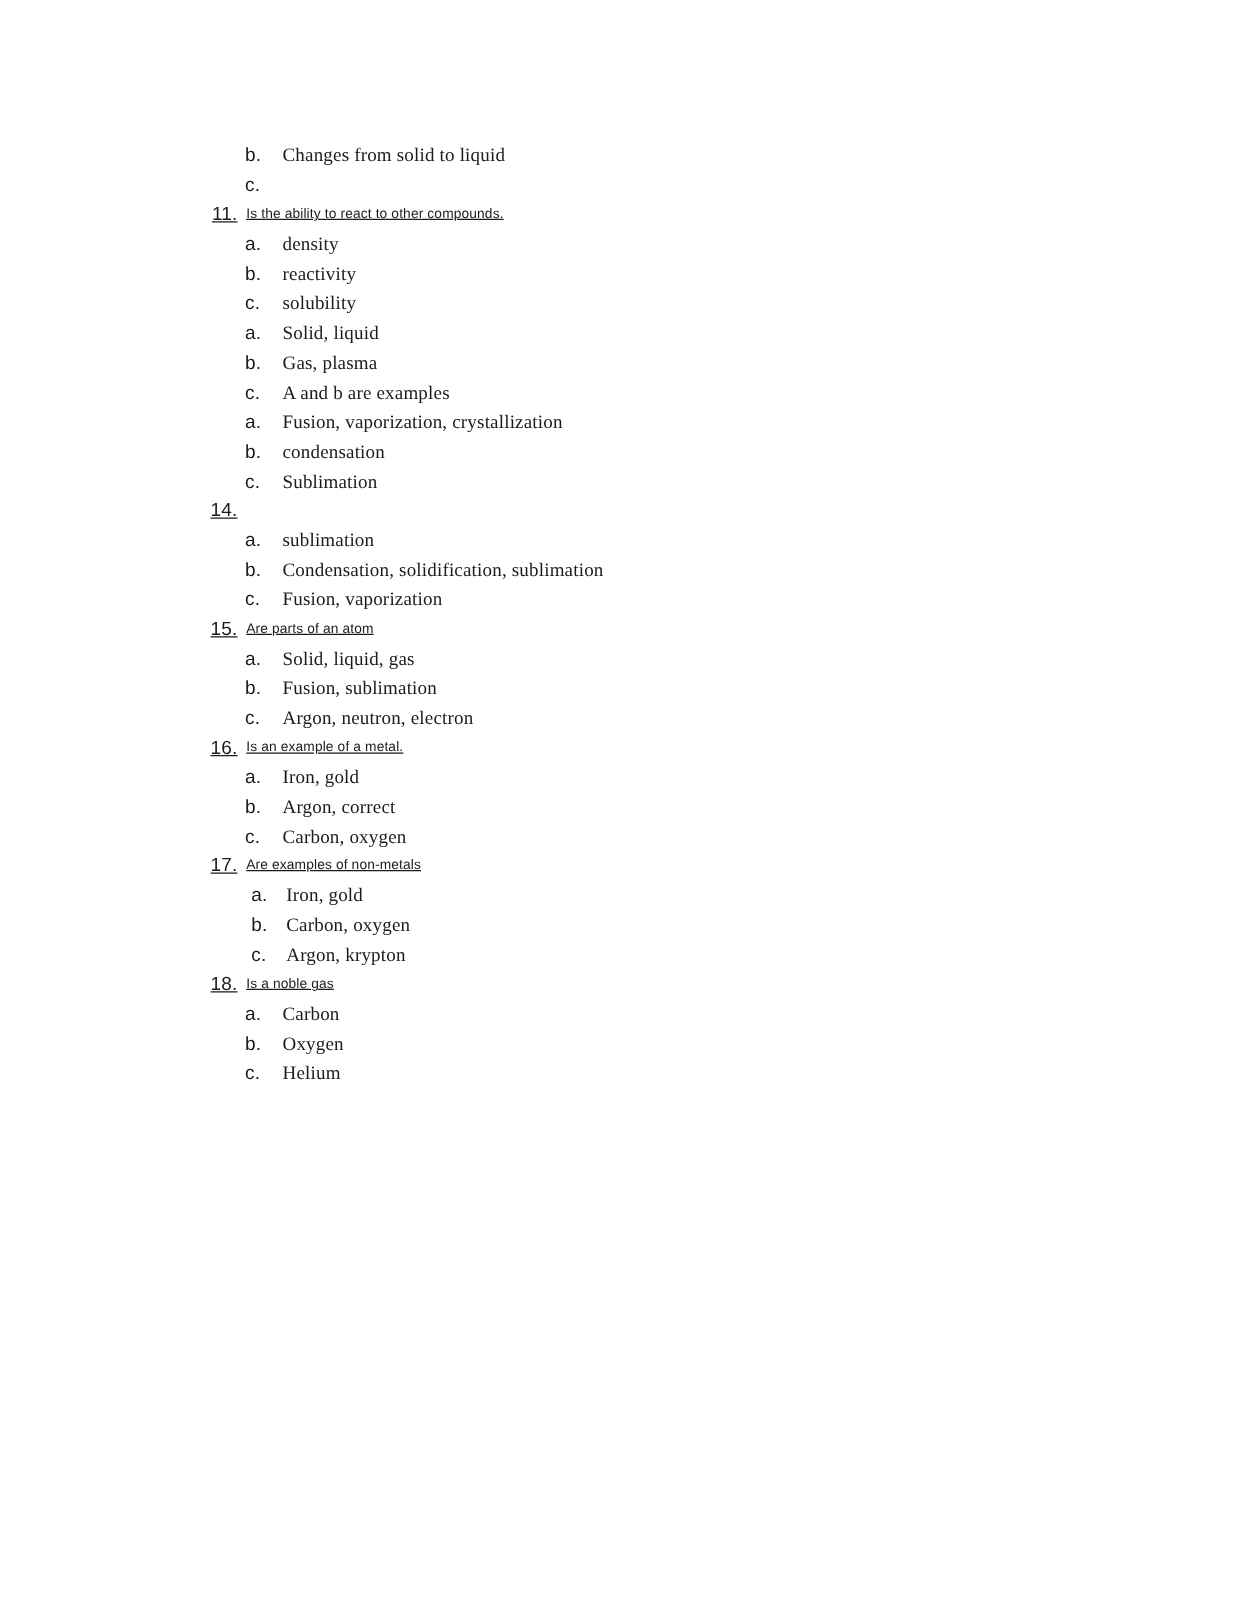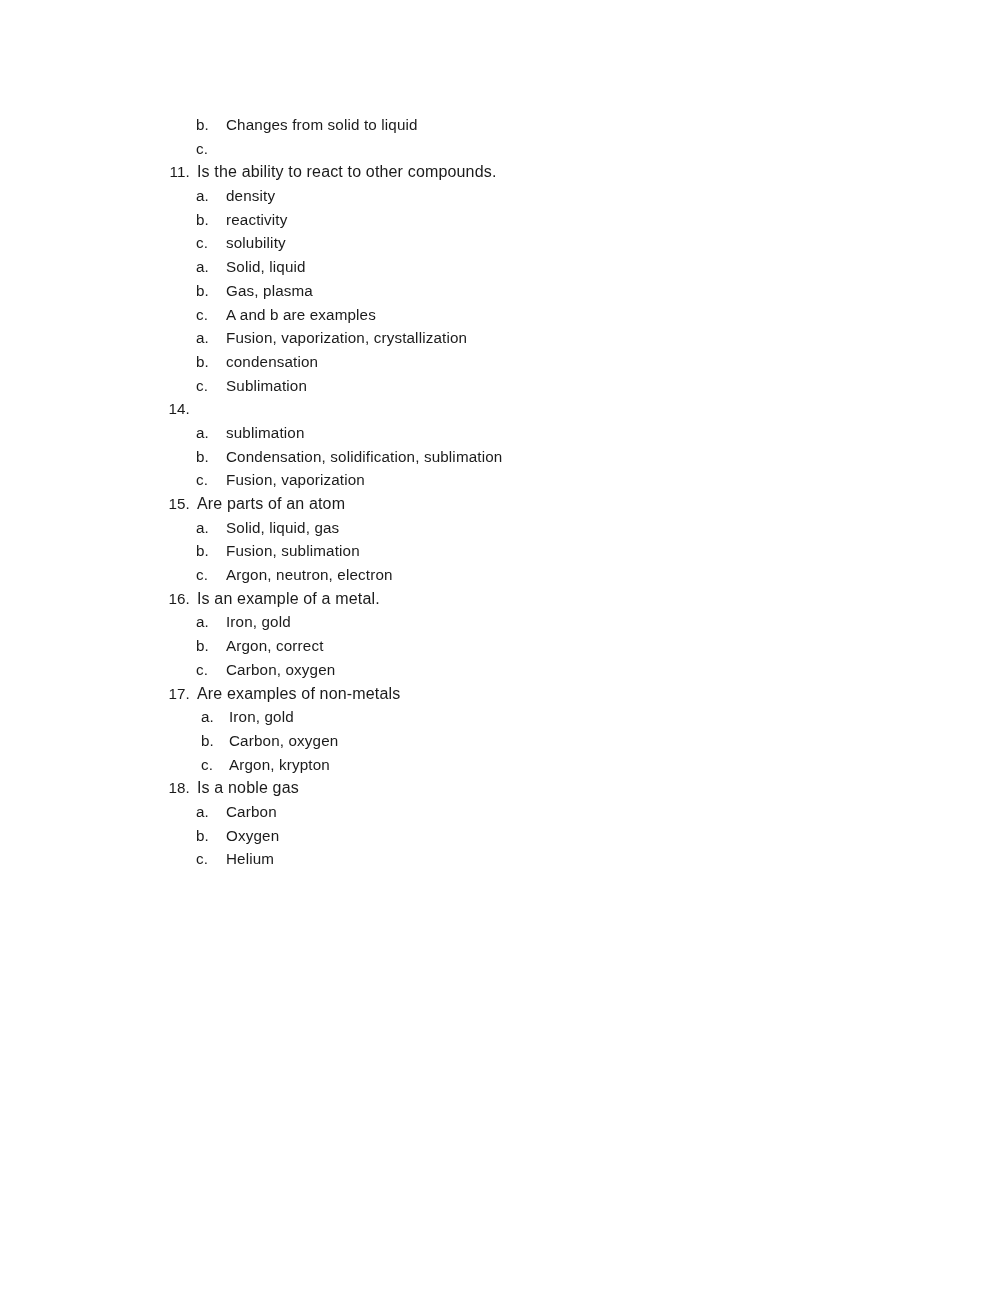--- a/index.html
+++ b/index.html
@@ -18,35 +18,36 @@
   }
   .doc-body {
     position: absolute;
     left: 156px;
     top: 113px;
     width: 720px;
   }
   
   .q-row {
     display: flex;
-    align-items: flex-start;
+    align-items: flex-end;
     height: 23.7px;
     line-height: 23.7px;
     white-space: nowrap;
+    text-decoration: underline;
   }
   .q-num {
     width: 34px;
     min-width: 34px;
     text-align: right;
     font-size: 15.2px;
     letter-spacing: 0.01em;
   }
   .q-text {
     padding-left: 7px;
-    font-size: 16px;
+    font-size: 11px;
     letter-spacing: 0.01em;
   }
   
   .o-row {
     display: flex;
     align-items: baseline;
     height: 23.7px;
     line-height: 23.7px;
     white-space: nowrap;
   }
@@ -56,20 +57,21 @@
     text-align: left;
     padding-left: 40px;
     box-sizing: border-box;
     font-size: 15.2px;
     letter-spacing: 0.01em;
   }
   .o-text {
     padding-left: 16px;
     font-size: 15.2px;
     letter-spacing: 0.01em;
+    font-family: Liberation Serif, serif;
   }
   
   .o-row.shifted .o-letter {
     padding-left: 45px;
   }
   .o-row.shifted .o-text {
     padding-left: 19px;
   }
 </style>
 </head>

